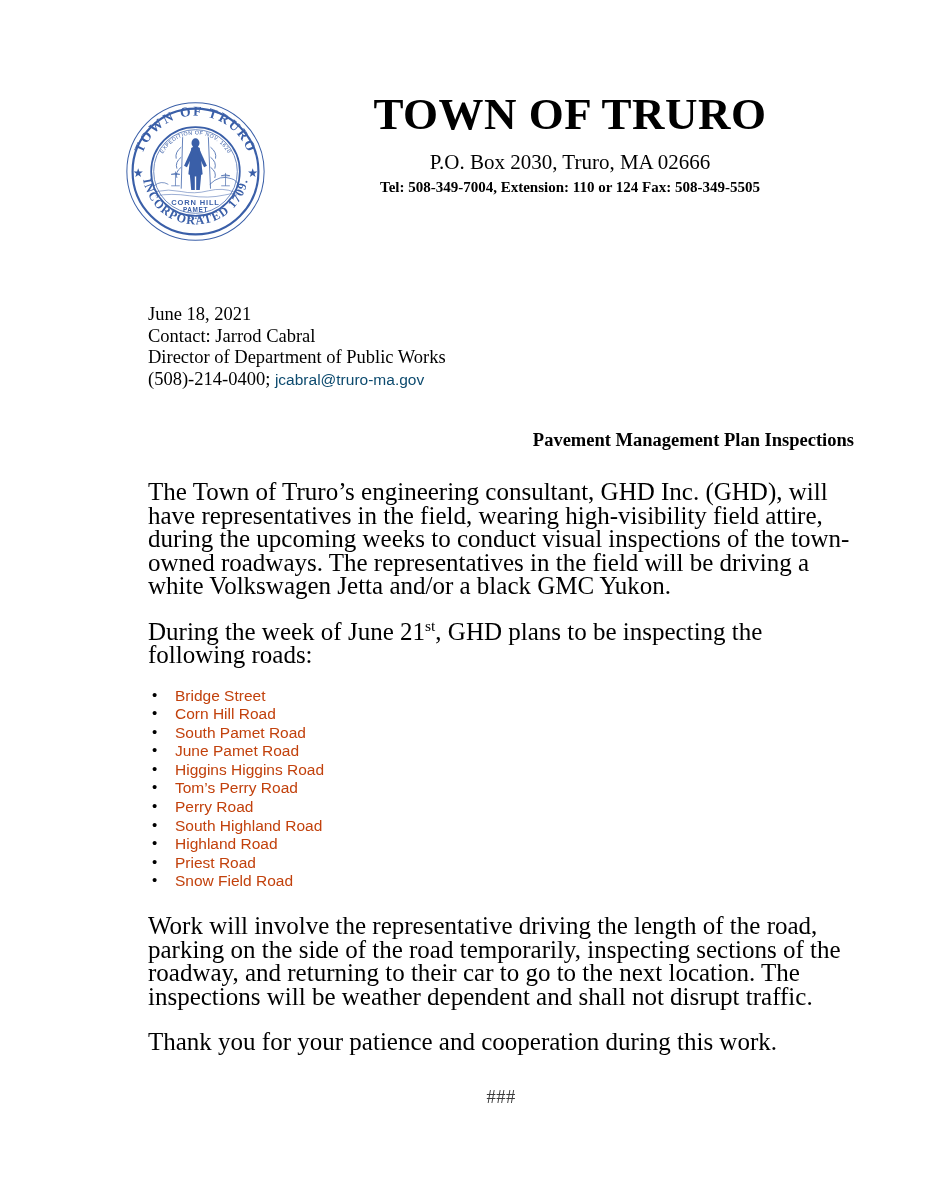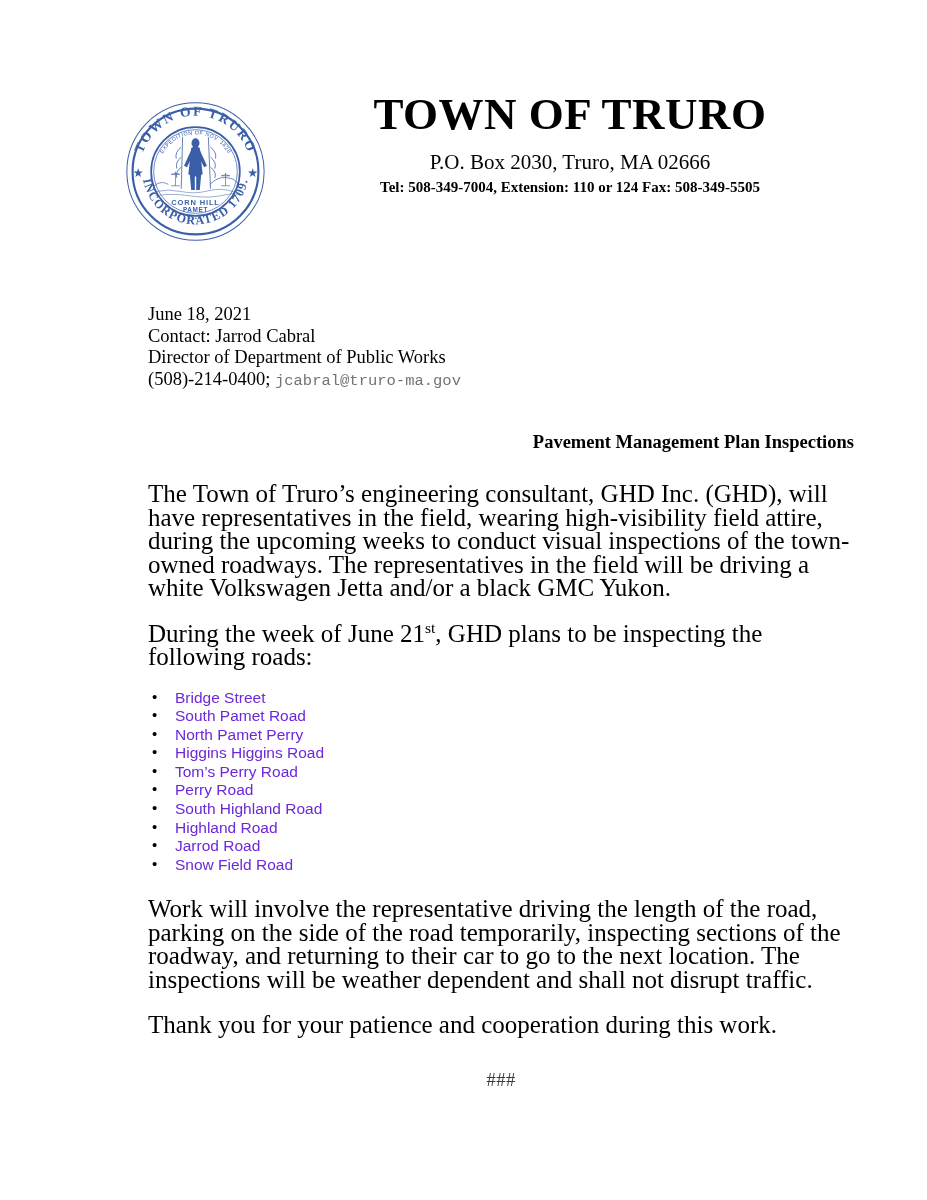--- a/index.html
+++ b/index.html
@@ -87,23 +87,23 @@
   }
 
   .contact-block {
     font-size: 18.5px;
     line-height: 21.5px;
     margin: 0 0 40px 0;
   }
   .contact-block div { white-space: nowrap; }
 
   .email-link {
-    font-family: Liberation Mono, monospace;
+    font-family: Liberation Sans, sans-serif;
     font-size: 15.5px;
-    color: #737373;
+    color: #0c4a6e;
     text-decoration: none;
   }
 
   .doc-heading {
     font-size: 18.5px;
     font-weight: bold;
     text-align: right;
     margin: 0 0 29px 0;
     width: 706px;
   }
@@ -127,21 +127,21 @@
     list-style: none;
     margin: 0 0 23px 0;
     padding: 0;
   }
   ul.road-list li {
     position: relative;
     font-family: "Liberation Sans", "DejaVu Sans", sans-serif;
     font-size: 15.5px;
     line-height: 18.6px;
     padding-left: 27px;
-    color: #6d28d9;
+    color: #c2410c;
   }
   ul.road-list li::before {
     content: "\2022";
     position: absolute;
     left: 4px;
     top: -1px;
     font-size: 15px;
     color: #000000;
   }
 
@@ -247,28 +247,29 @@
     <div class="doc-heading">Pavement Management Plan Inspections</div>
 
     <p class="para">The Town of Truro’s engineering consultant, GHD Inc. (GHD), will have representatives in the field, wearing high-visibility field attire, during the upcoming weeks to conduct visual inspections of the town-owned roadways. The representatives in the field will be driving a white Volkswagen Jetta and/or a black GMC Yukon.</p>
 
     <p class="para tight">
       <span>During the week of June 21</span><sup>st</sup><span>, GHD plans to be inspecting the following roads:</span>
     </p>
 
     <ul class="road-list">
       <li><span>Bridge Street</span></li>
+      <li><span>Corn Hill Road</span></li>
       <li><span>South Pamet Road</span></li>
-      <li><span>North Pamet Perry</span></li>
+      <li><span>June Pamet Road</span></li>
       <li><span>Higgins Higgins Road</span></li>
       <li><span>Tom’s Perry Road</span></li>
       <li><span>Perry Road</span></li>
       <li><span>South Highland Road</span></li>
       <li><span>Highland Road</span></li>
-      <li><span>Jarrod Road</span></li>
+      <li><span>Priest Road</span></li>
       <li><span>Snow Field Road</span></li>
     </ul>
 
     <p class="para">Work will involve the representative driving the length of the road, parking on the side of the road temporarily, inspecting sections of the roadway, and returning to their car to go to the next location. The inspections will be weather dependent and shall not disrupt traffic.</p>
 
     <p class="para">Thank you for your patience and cooperation during this work.</p>
 
     <div class="end-mark">###</div>
   </div>
 

